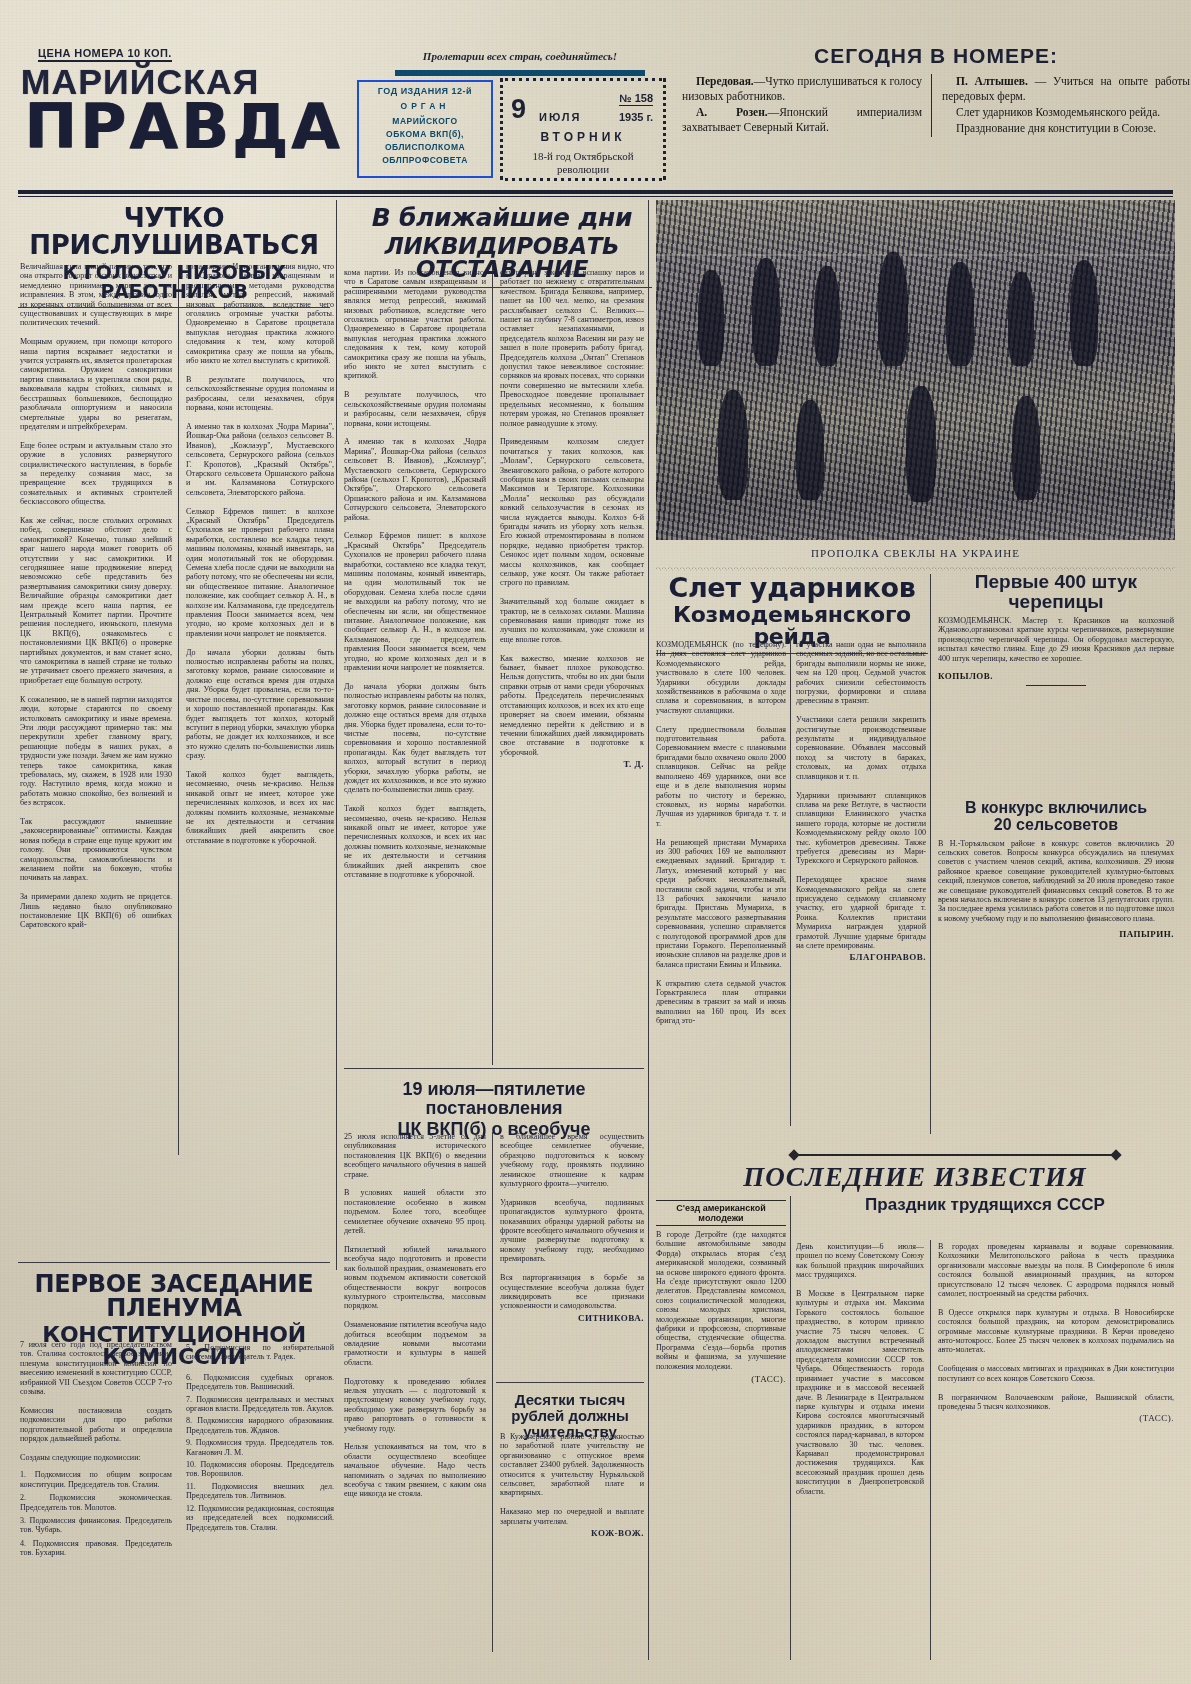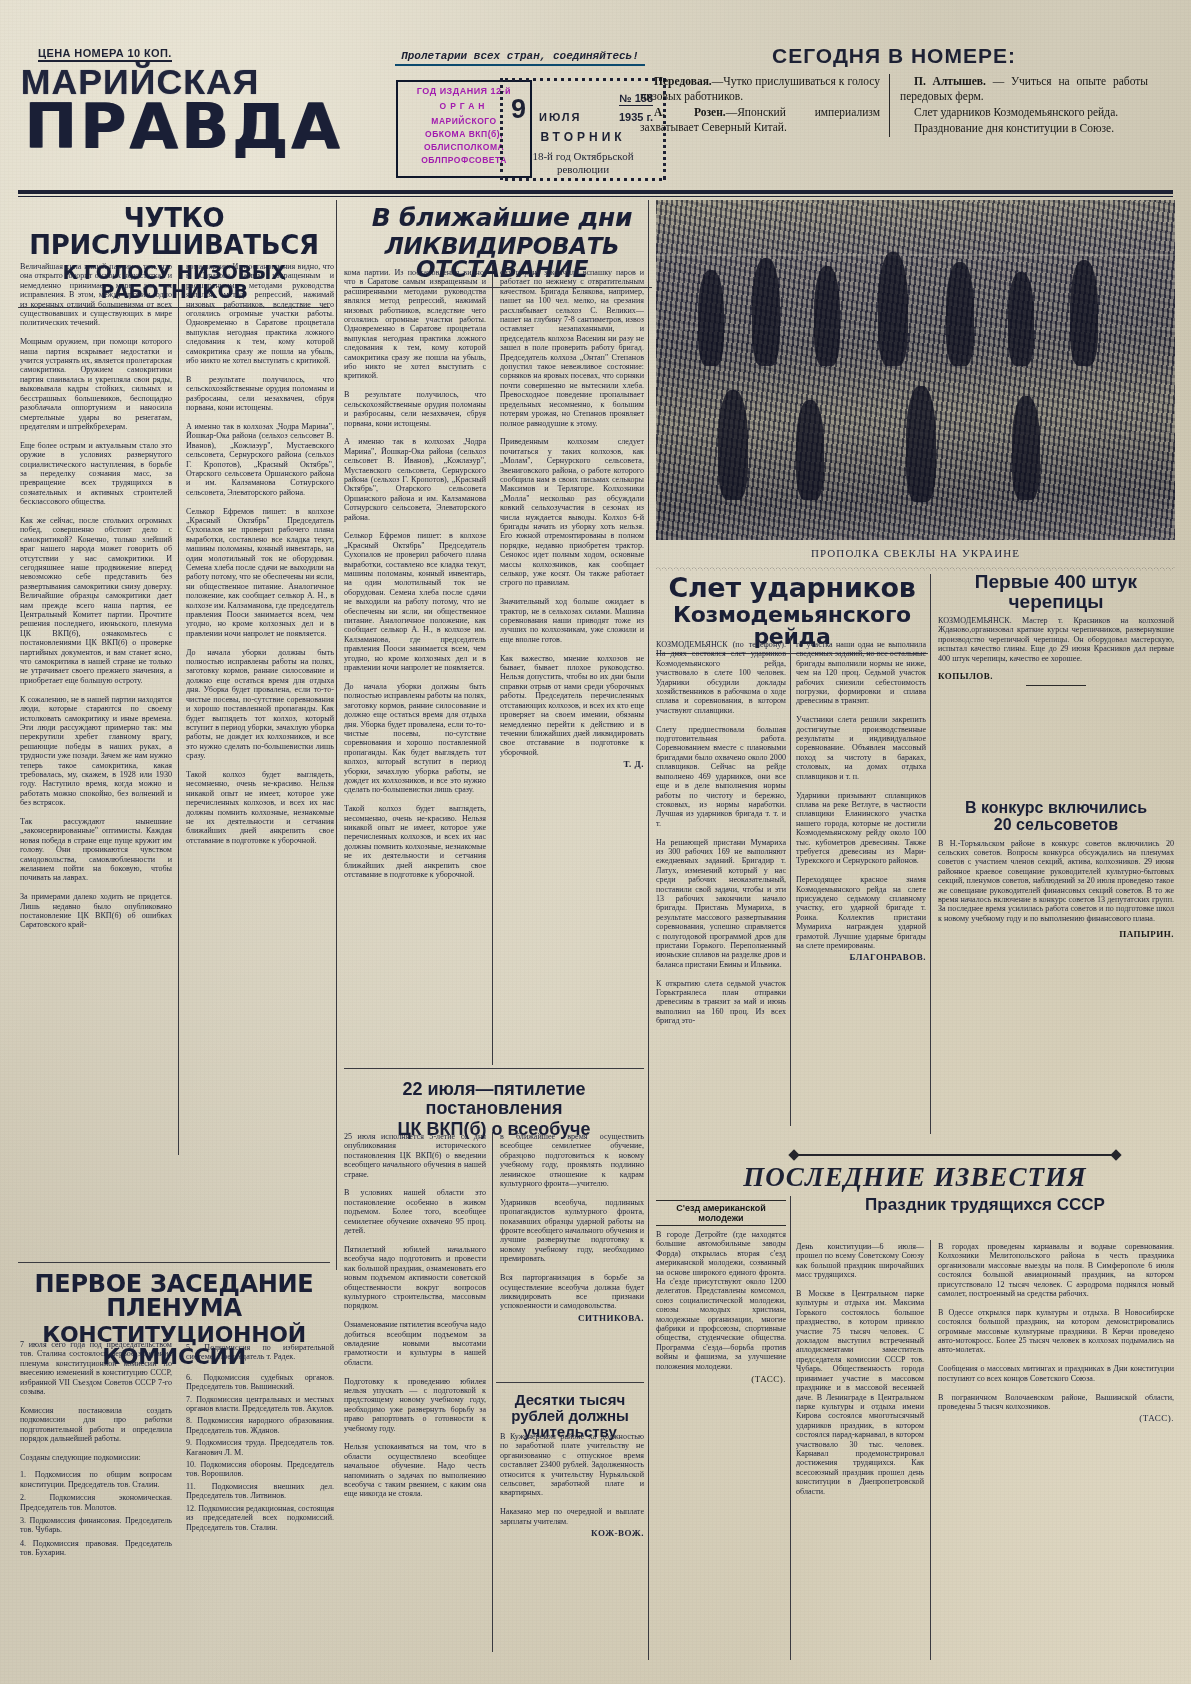--- a/index.html
+++ b/index.html
@@ -42,25 +42,25 @@
     text-shadow:0 0 1px rgba(20,25,50,.6);
   }
   .logo-bot{
     font-family:"DejaVu Sans",sans-serif;font-weight:bold;
     font-size:63px;line-height:.92;letter-spacing:3px;color:#1a1f36;
     margin-top:-4px;
     text-shadow:1px 0 0 rgba(20,25,50,.9);
   }
   .organ-box{
     position:absolute;left:357px;top:80px;width:136px;height:98px;
-    border:2px solid #0f172a;
+    border:2px solid #1d4ed8;
     text-align:center;
     font-family:"Liberation Sans",sans-serif;
-    font-weight:bold;color:#a21caf;
-    padding-top:3px;box-sizing:border-box;margin-left:39px;
+    font-weight:bold;color:#0c4a6e;
+    padding-top:3px;box-sizing:border-box;
   }
   .organ-box div{font-size:8.5px;letter-spacing:.5px;line-height:13px;}
   .organ-box .l1{font-size:9px;}
   .organ-box .l2{letter-spacing:4px;margin:2px 0;}
   .date-box{
     position:absolute;left:500px;top:78px;width:160px;height:102px;
     border-left:3px dotted #1d2134;border-right:3px dotted #1d2134;
     color:#1d2134;text-align:center;
   }
   .date-box .topdots,.date-box .botdots{
@@ -72,25 +72,25 @@
   .date-box .botdots{bottom:-2px;}
   .dnum{position:absolute;left:8px;top:16px;font-family:"Liberation Sans",sans-serif;font-weight:bold;font-size:27px;}
   .dmon{position:absolute;left:36px;top:33px;font-family:"Liberation Sans",sans-serif;font-weight:bold;font-size:11px;letter-spacing:2px;text-align:center;}
   .dissue{position:absolute;right:10px;top:14px;font-family:"Liberation Sans",sans-serif;font-weight:bold;font-size:11px;border-bottom:1px solid #1d2134;padding-bottom:1px;}
   .dyear{position:absolute;right:10px;top:33px;font-family:"Liberation Sans",sans-serif;font-weight:bold;font-size:11px;}
   .dday{position:absolute;left:0;right:0;top:52px;font-family:"Liberation Sans",sans-serif;font-weight:bold;font-size:12px;letter-spacing:4px;}
   .dsub{position:absolute;left:0;right:0;top:72px;font-size:11px;line-height:13px;}
   .slogan{
     position:absolute;left:395px;top:50px;width:250px;text-align:center;
     font-style:italic;font-weight:bold;font-size:11px;color:#1d2134;
-    border-bottom:2px solid #0c4a6e;padding-bottom:2px;font-family:Liberation Mono, monospace;
+    border-bottom:6px solid #0c4a6e;padding-bottom:8px;
   }
 
   
-  .today{position:absolute;left:640px;top:44px;width:508px;}
+  .today{position:absolute;left:682px;top:44px;width:508px;}
   .today h2{
     margin:0 0 6px 0;text-align:center;
     font-family:"Liberation Sans",sans-serif;font-weight:bold;
     font-size:21px;letter-spacing:1px;color:#1d2134;
   }
   .today-cols{display:flex;gap:10px;}
   .today-cols .tcol{width:248px;font-size:11.5px;line-height:15px;text-align:justify;}
   .today-cols .tcol:first-child{border-right:1px solid #2a2a2a;padding-right:9px;width:240px;}
   .today-cols p{margin:0 0 1px 0;text-indent:14px;}
   .today-cols b{font-weight:bold;}
@@ -330,21 +330,21 @@
 
   <div class="col" style="left:938px;top:800px;width:236px;">
     <div class="hdl-sans" style="font-size:16px;">В конкурс включились</div>
     <div class="hdl-sans" style="font-size:16px;">20 сельсоветов</div>
     <div class="body" style="margin-top:5px;white-space:pre-wrap;">В Н.-Торъяльском районе в конкурс советов включились 20 сельских советов. Вопросы конкурса обсуждались на пленумах советов с участием членов секций, актива, колхозников. 29 июня районное краевое совещание руководителей культурно-бытовых секций, пленумов советов, наблюдений за 20 июля проведено такое же совещание руководителей финансовых секций советов. В то же время началось включение в конкурс советов 13 депутатских групп. За последнее время усилилась работа советов и по подготовке школ к новому учебному году и по выполнению финансового плана.</div>
     <div class="sign" style="margin-top:6px;">ПАПЫРИН.</div>
   </div>
 
   <div class="hline" style="left:344px;top:1068px;width:300px;"></div>
   <div class="col" style="left:344px;top:1080px;width:300px;">
-    <div class="hdl-sans" style="font-size:18px;">22 июля—пятилетие постановления</div>
+    <div class="hdl-sans" style="font-size:18px;">19 июля—пятилетие постановления</div>
     <div class="hdl-sans" style="font-size:18px;margin-top:2px;">ЦК ВКП(б) о всеобуче</div>
   </div>
   <div class="col body" style="left:344px;top:1132px;width:142px;height:520px;overflow:hidden;">
     <div style="white-space:pre-wrap;">25 июля исполняется 5-летие со дня опубликования исторического постановления ЦК ВКП(б) о введении всеобщего начального обучения в нашей стране.
 
 В условиях нашей области это постановление особенно в живом подъемом. Более того, всеобщее семилетнее обучение охвачено 95 проц. детей.
 
 Пятилетний юбилей начального всеобуча надо подготовить и провести как большой праздник, ознаменовать его новым подъемом активности советской общественности вокруг вопросов культурного строительства, массовым порядком.
 
 Ознаменование пятилетия всеобуча надо добиться всеобщим подъемом за овладение новыми высотами грамотности и культуры в нашей области.

